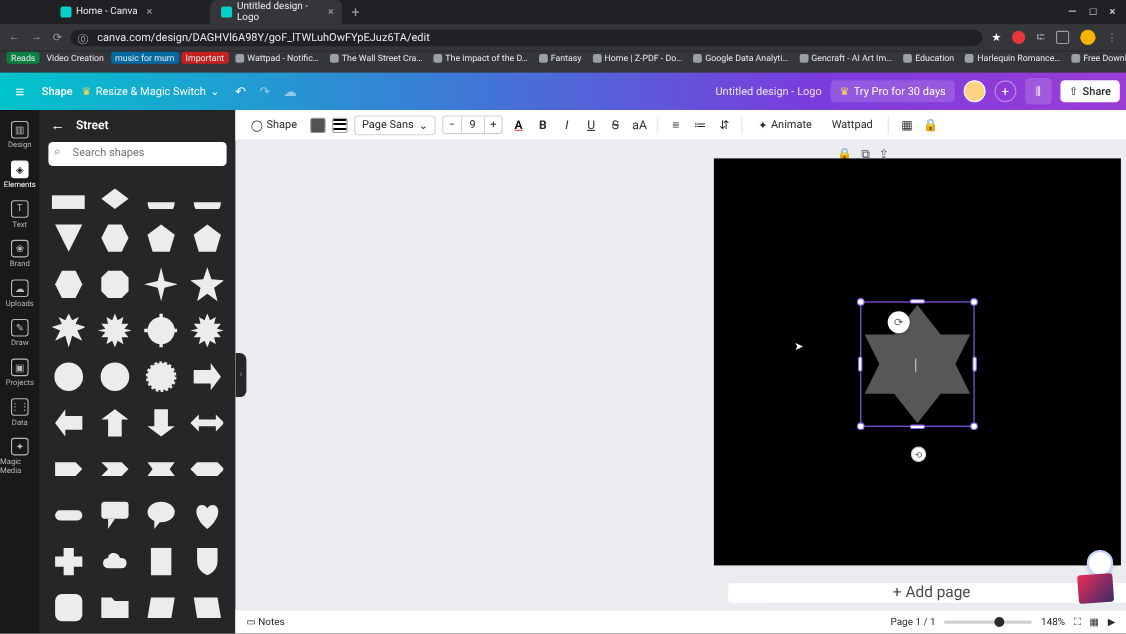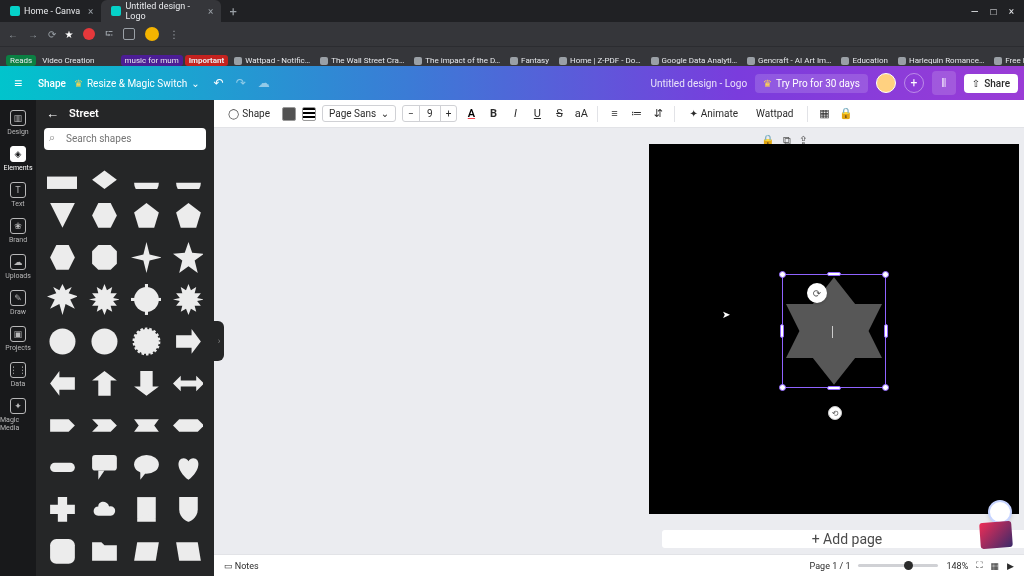--- a/index.html
+++ b/index.html
@@ -1,39 +1,39 @@
 <!DOCTYPE html>
 <html><head>
 <meta charset="utf-8">
 <style>
 * { margin:0; padding:0; box-sizing:border-box; font-family:-apple-system,BlinkMacSystemFont,"Segoe UI",Roboto,sans-serif; }
 body { width:1024px; height:576px; overflow:hidden; background:#2b2b2b; display:flex; flex-direction:column; }
 
 
 .browser-tabs { height:22px; background:#202124; display:flex; align-items:center; color:#e8eaed; font-size:9px; }
-.browser-tabs .tab { display:flex; align-items:center; padding:0 8px 0 10px; height:22px; max-width:120px; }
+.browser-tabs .tab { display:flex; align-items:center; padding:0 8px 0 10px; height:22px; max-width:120px;margin-left:45px; }
 .browser-tabs .tab.active { background:#35363a; border-radius:6px 6px 0 0; }
 .browser-tabs .favicon { width:10px; height:10px; background:#05d2c9; border-radius:2px; margin-right:4px; flex-shrink:0; }
 .browser-tabs .close-x { margin-left:8px; font-size:10px; color:#9aa0a6; }
 .browser-tabs .newtab { padding:0 8px; color:#9aa0a6; font-size:13px; }
 .window-controls { margin-left:auto; display:flex; gap:12px; padding:0 10px; color:#e8eaed; font-size:10px; }
 .addr-bar { height:24px; background:#35363a; display:flex; align-items:center; gap:8px; padding:0 8px; color:#9aa0a6; font-size:10px; }
 .addr-nav { display:flex; gap:10px; }
 .addr-url { flex:1; background:#202124; border-radius:12px; padding:2px 10px 2px 24px; color:#e8eaed; position:relative; }
 .addr-url:before { content:"⓪"; position:absolute; left:6px; color:#9aa0a6; }
 .addr-icons { display:flex; gap:10px; align-items:center; }
 .addr-icons .star{color:#fff;}
 .addr-icons .red{width:12px;height:12px;background:#e5383b;border-radius:50%;}
 .addr-icons .ext{width:12px;height:12px;border:1px solid #9aa0a6;border-radius:2px;}
 .addr-icons .avatar{width:14px;height:14px;border-radius:50%;background:#f4b400;}
-.bookmarks { height:20px; background:#35363a; border-top:1px solid #2b2c30; display:flex; align-items:flex-end; gap:2px; padding:0 6px; font-size:8px; color:#e8eaed; }
+.bookmarks { height:20px; background:#35363a; border-top:1px solid #2b2c30; display:flex; align-items:flex-start; gap:2px; padding:0 6px; font-size:8px; color:#e8eaed; }
 .bk { display:flex; align-items:center; gap:3px; padding:1px 4px; white-space:nowrap; border-radius:3px; }
 .bk.reads{background:#0b8043;}
-.bk.mfm{background:#4c1d95;margin-left:20px;}
-.bk.imp{background:#c5221f;font-weight:bold;}
+.bk.mfm{background:#0369a1;}
+.bk.imp{background:#c5221f;}
 .bk .bi{width:8px;height:8px;border-radius:2px;background:#9aa0a6;}
 
 
 .canva-bar { height:34px; background:linear-gradient(90deg,#01c4cc 0%,#3b7bd6 40%,#7a3cdd 72%,#9a3cd6 100%); display:flex; align-items:center; color:#fff; font-size:10px; padding:0 6px; gap:8px; }
 .canva-bar .hamburger{width:24px;text-align:center;font-size:14px;}
 .canva-bar .file{font-weight:500;}
 .canva-bar .resize{display:flex;align-items:center;gap:4px;}
 .canva-bar .crown{color:#ffd54f;}
 .canva-bar .undo-redo{display:flex;gap:12px;margin-left:6px;font-size:12px;}
 .canva-bar .spacer{flex:1;}
@@ -122,20 +122,21 @@
     <span>□</span>
     <span>×</span>
   </div>
 </div>
 <div class="addr-bar">
   <div class="addr-nav">
     <span>←</span>
     <span>→</span>
     <span>⟳</span>
   </div>
+  <div class="addr-url"><span>canva.com/design/DAGHVl6A98Y/goF_lTWLuhOwFYpEJuz6TA/edit</span></div>
   <div class="addr-icons">
     <span class="star">★</span>
     <span class="red"></span>
     <span>⮓</span>
     <span class="ext"></span>
     <span class="avatar"></span>
     <span>⋮</span>
   </div>
 </div>
 <div class="bookmarks">

